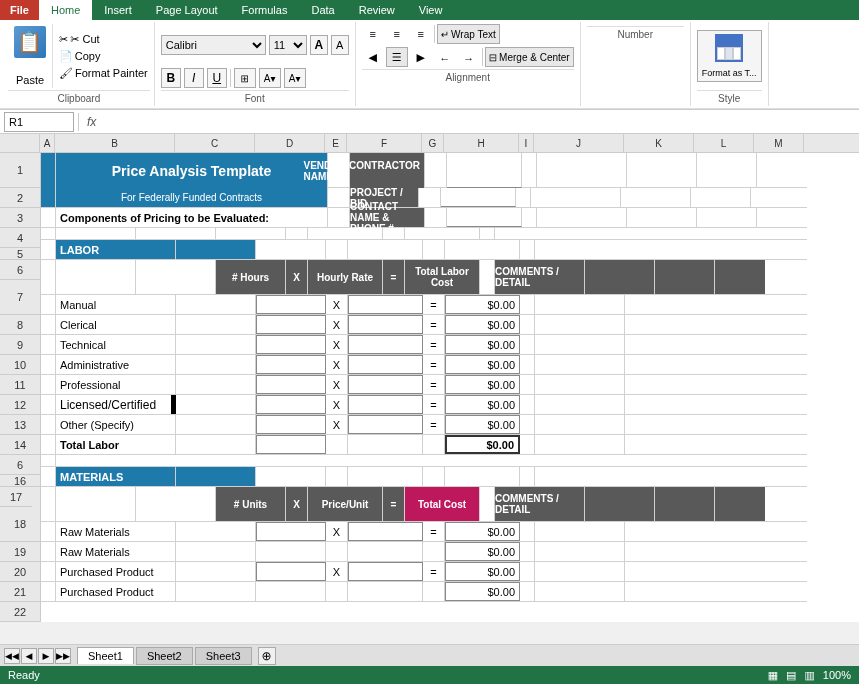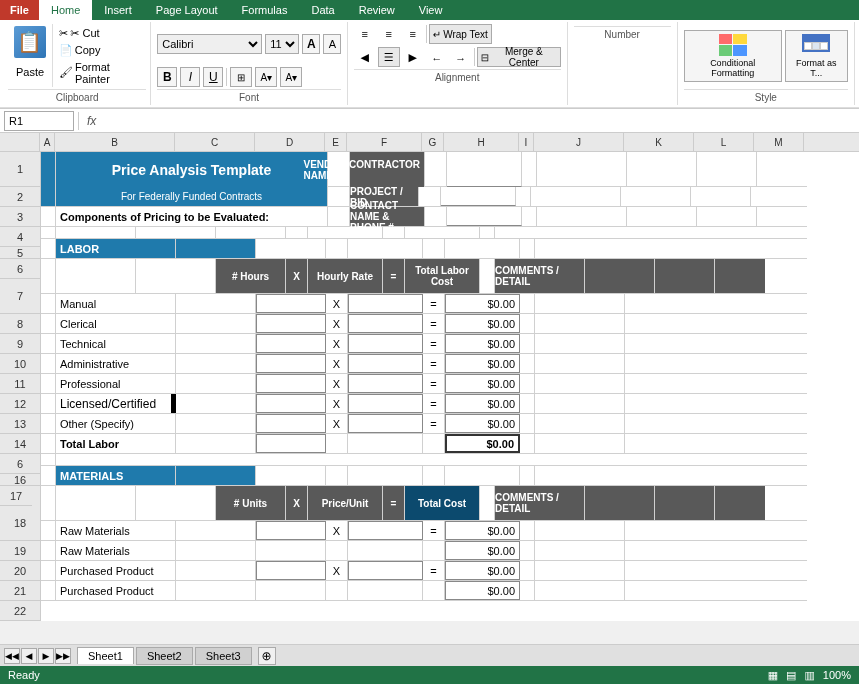--- a/index.html
+++ b/index.html
@@ -28,21 +28,21 @@
     <div class="ribbon-tab">Review</div>
     <div class="ribbon-tab">View</div>
   </div>
 
   <div class="ribbon-content">
 
     <div style="display:flex;flex-direction:column;border-right:1px solid #ddd;padding:2px 4px;min-width:80px;">
       <div style="display:flex;flex:1;">
         <div style="display:flex;flex-direction:column;align-items:center;padding:2px 6px;cursor:pointer;border-right:1px solid #ddd;margin-right:4px;">
           <div style="width:32px;height:32px;background:linear-gradient(135deg,#5b9bd5,#2e75b6);border-radius:2px;display:flex;align-items:center;justify-content:center;color:white;font-size:20px;">📋</div>
-          <span style="font-size:11px;margin-top:8px;">Paste</span>
+          <span style="font-size:11px;margin-top:16px;">Paste</span>
         </div>
         <div style="display:flex;flex-direction:column;justify-content:center;gap:2px;">
           <div style="display:flex;align-items:center;gap:2px;cursor:pointer;padding:1px 2px;font-size:11px;">
             <span>✂</span>
             <span>✂ Cut</span>
           </div>
           <div style="display:flex;align-items:center;gap:2px;cursor:pointer;padding:1px 2px;font-size:11px;">
             <span>📄</span>
             <span>Copy</span>
           </div>
@@ -103,29 +103,20 @@
       </div>
       <div style="font-size:10px;color:#555;text-align:center;border-top:1px solid #ddd;padding-top:2px;margin-top:2px;">Alignment</div>
     </div>
 
     <div style="border-right:1px solid #ddd;padding:2px 6px;min-width:110px;display:flex;flex-direction:column;">
       <div style="font-size:10px;color:#555;text-align:center;border-top:1px solid #ddd;padding-top:2px;margin-top:2px;">Number</div>
     </div>
 
     <div style="border-right:1px solid #ddd;padding:2px 6px;display:flex;flex-direction:column;">
       <div style="display:flex;gap:3px;flex:1;align-items:center;">
-        <div style="display:flex;flex-direction:column;align-items:center;cursor:pointer;border:1px solid #aaa;padding:3px 4px;background:#f5f5f5;min-width:44px;height:52px;justify-content:center;">
-          <div style="display:grid;grid-template-columns:1fr 1fr;gap:1px;width:28px;height:28px;">
-            <div style="background:#ff6b6b;"></div>
-              <div style="background:#ffd93d;"></div>
-            <div style="background:#6bcb77;"></div>
-              <div style="background:#4d96ff;"></div>
-          </div>
-          <span style="font-size:9px;margin-top:2px;text-align:center;">Conditional Formatting</span>
-        </div>
         <div style="display:flex;flex-direction:column;align-items:center;cursor:pointer;border:1px solid #aaa;padding:3px 4px;background:#f5f5f5;min-width:40px;height:52px;justify-content:center;">
           <div style="width:28px;height:28px;border:2px solid #4472c4;display:grid;grid-template-columns:1fr 1fr 1fr;background:#dce6f1;">
             <div style="background:#4472c4;"></div>
               <div style="background:#4472c4;"></div>
               <div style="background:#4472c4;"></div>
             <div style="background:#fff;border:1px solid #ccc;"></div>
               <div style="background:#dce6f1;border:1px solid #ccc;"></div>
               <div style="background:#fff;border:1px solid #ccc;"></div>
           </div>
           <span style="font-size:9px;margin-top:6px;text-align:center;">Format as T...</span>
@@ -407,21 +398,21 @@
       </div>
 
       <div style="display:flex;border-bottom:1px solid #d0d0d0;height:35px;">
         <div style="width:15px;border-right:1px solid #d0d0d0;"></div>
         <div style="width:80px;border-right:1px solid #d0d0d0;"></div>
         <div style="width:80px;border-right:1px solid #d0d0d0;"></div>
         <div style="width:70px;border-right:1px solid #d0d0d0;background:#595959;color:#fff;font-weight:bold;font-size:10px;display:flex;align-items:center;justify-content:center;"># Units</div>
         <div style="width:22px;border-right:1px solid #d0d0d0;background:#595959;color:#fff;font-weight:bold;font-size:10px;display:flex;align-items:center;justify-content:center;">X</div>
         <div style="width:75px;border-right:1px solid #d0d0d0;background:#595959;color:#fff;font-weight:bold;font-size:10px;display:flex;align-items:center;justify-content:center;">Price/Unit</div>
         <div style="width:22px;border-right:1px solid #d0d0d0;background:#595959;color:#fff;font-weight:bold;font-size:10px;display:flex;align-items:center;justify-content:center;">=</div>
-        <div style="width:75px;border-right:1px solid #d0d0d0;background:#0c4a6e;color:#fff;font-weight:bold;font-size:10px;display:flex;align-items:center;justify-content:center;">Total Cost</div>
+        <div style="width:75px;border-right:1px solid #d0d0d0;background:#be185d;color:#fff;font-weight:bold;font-size:10px;display:flex;align-items:center;justify-content:center;">Total Cost</div>
         <div style="width:15px;border-right:1px solid #d0d0d0;"></div>
         <div style="width:90px;border-right:1px solid #d0d0d0;background:#595959;color:#fff;font-weight:bold;font-size:10px;display:flex;align-items:center;justify-content:center;">COMMENTS / DETAIL</div>
         <div style="width:70px;border-right:1px solid #d0d0d0;background:#595959;"></div>
         <div style="width:60px;border-right:1px solid #d0d0d0;background:#595959;"></div>
         <div style="width:50px;background:#595959;"></div>
       </div>
 
       <div style="display:flex;border-bottom:1px solid #d0d0d0;height:20px;">
         <div style="width:15px;border-right:1px solid #d0d0d0;"></div>
         <div style="width:120px;border-right:1px solid #d0d0d0;font-size:11px;padding-left:4px;display:flex;align-items:center;">Raw Materials</div>

